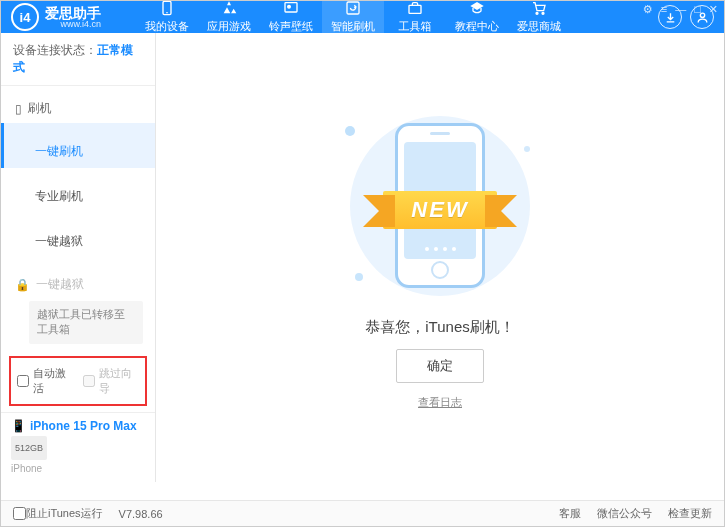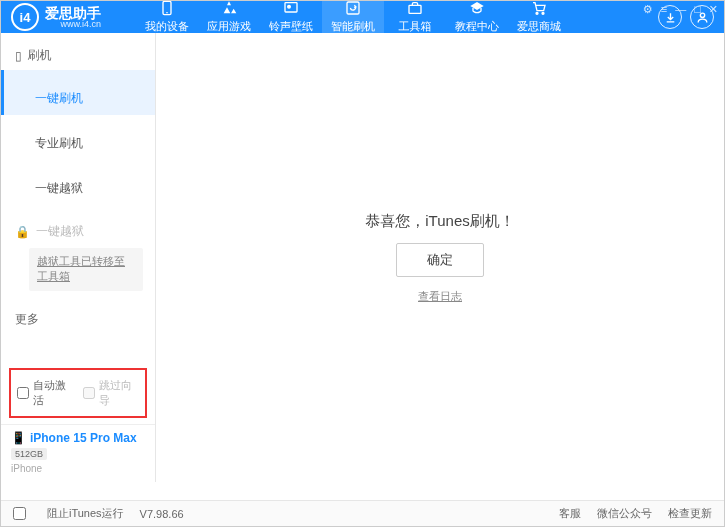--- a/index.html
+++ b/index.html
@@ -25,31 +25,31 @@
 .body { display: flex; height: calc(100% - 50px - 26px); }
 .sidebar { width: 155px; border-right: 1px solid #e6e6e6; font-size: 12px; color: #555; display: flex; flex-direction: column; }
 .device-status { padding: 9px 12px; border-bottom: 1px solid #eee; color: #666; }
 .device-status .mode { color: #1b8cff; font-weight: bold; }
 
 .sidebar-content { flex: 1; overflow: hidden; }
 .sidebar-section { padding: 8px 0 4px; }
 .section-header { display: flex; align-items: center; gap: 6px; padding: 6px 14px; color: #666; cursor: pointer; }
 .sidebar-item { padding: 20px 8px 8px 34px; cursor: pointer; color: #555; }
 .sidebar-item.active { background: #e9f3ff; color: #1b8cff; border-left: 3px solid #1b8cff; padding-left: 31px; }
-.sidebar-item.sub { background: #f5f5f5; color: #888; font-size: 11px; line-height: 1.4; margin: 2px 12px 2px 28px; padding: 6px 8px; border-radius: 2px; text-decoration: underline; }
+.sidebar-item.sub { background: #f5f5f5; color: #888; font-size: 11px; line-height: 1.4; margin: 2px 12px 2px 28px; padding: 6px 8px; border-radius: 2px; }
 .section-header.locked { color: #bbb; }
 
 .options-box { border: 2px solid #e33; margin: 6px 8px; padding: 8px 6px; display: flex; gap: 10px; align-items: center; }
 .options-box label { display: flex; align-items: center; gap: 4px; font-size: 11px; color: #666; cursor: pointer; }
 .options-box label.disabled { color: #bbb; }
 .options-box input { width: 12px; height: 12px; }
 
 .device-info { padding: 6px 10px 8px; border-top: 1px solid #eee; }
 .device-info .device-name { color: #1b8cff; font-size: 12px; font-weight: bold; display: flex; align-items: center; gap: 4px; }
-.device-info .storage { display: inline-block; background: #eee; color: #666; font-size: 9px; padding: 1px 4px; border-radius: 2px; margin-top: 3px; }
+.device-info .storage { display: inline-block; background: #eee; color: #666; font-size: 9px; padding: 7px 4px; border-radius: 2px; margin-top: 3px; }
 .device-info .device-type { color: #aaa; font-size: 10px; margin-top: 3px; }
 
 .content { flex: 1; position: relative; display: flex; flex-direction: column; align-items: center; justify-content: center; gap: 12px; }
 .illustration { position: relative; width: 230px; height: 200px; display: flex; align-items: center; justify-content: center; }
 .bg-circle { position: absolute; width: 180px; height: 180px; background: #eaf4fe; border-radius: 50%; }
 .dot { position: absolute; border-radius: 50%; }
 .d1 { width: 10px; height: 10px; background: #bfe0fb; top: 20px; left: 20px; }
 .d2 { width: 6px; height: 6px; background: #d3e9fc; top: 40px; right: 25px; }
 .d3 { width: 8px; height: 8px; background: #c8e5fc; bottom: 25px; left: 30px; }
 .phone { position: relative; width: 90px; height: 165px; background: #fff; border: 3px solid #9fcdf5; border-radius: 14px; z-index: 2; }
@@ -61,21 +61,21 @@
 .ribbon { position: absolute; z-index: 3; background: linear-gradient(180deg,#ffd84a,#ffbe2e); color: #fff; font-weight: bold; font-style: italic; font-size: 22px; letter-spacing: 2px; padding: 6px 28px; border-radius: 2px; top: 85px; text-shadow: 0 1px 0 rgba(0,0,0,0.15); }
 .ribbon::before, .ribbon::after { content: ""; position: absolute; top: 4px; width: 0; height: 0; border: 16px solid #f5a623; }
 .ribbon::before { left: -20px; border-left-color: transparent; }
 .ribbon::after { right: -20px; border-right-color: transparent; }
 
 .success-msg { font-size: 15px; color: #444; }
 .confirm-btn { border: 1px solid #ccc; background: #fff; padding: 7px 30px; font-size: 13px; color: #444; cursor: pointer; border-radius: 2px; }
 .view-log { font-size: 11px; color: #888; cursor: pointer; text-decoration: underline; }
 
 .footer { position: absolute; bottom: 0; left: 0; right: 0; height: 26px; border-top: 1px solid #e6e6e6; display: flex; align-items: center; padding: 0 12px; font-size: 11px; color: #666; gap: 16px; background: #fafafa; }
-.footer .left { display: flex; align-items: center; gap: 21px; }
+.footer .left { display: flex; align-items: center; gap: 0; }
 .footer .right { margin-left: auto; display: flex; gap: 16px; }
 .footer .right span { cursor: pointer; }
 </style>
 </head>
 <body>
 
 <div class="win-controls">
   <span>⚙</span>
   <span>≡</span>
   <span>—</span>
@@ -167,20 +167,23 @@
       <svg width="13" height="13" viewBox="0 0 24 24" fill="none" stroke="#fff" stroke-width="2.5">
           <circle cx="12" cy="8" r="4"></circle>
           <path d="M4 21c0-4 4-6 8-6s8 2 8 6"></path>
         </svg>
     </div>
   </div>
 </div>
 
 <div class="body">
   <div class="sidebar">
+    <div class="device-status">
+      <span>设备连接状态：</span><span class="mode">正常模式</span>
+    </div>
     <div class="sidebar-content">
       <div class="sidebar-section">
         <div class="section-header">
           <span>▯</span>
           <span>刷机</span>
         </div>
         <div class="sidebar-item active">一键刷机</div>
         <div class="sidebar-item">专业刷机</div>
         <div class="sidebar-item">一键越狱</div>
       </div>
@@ -213,20 +216,36 @@
       <div class="device-name">
         <span>📱</span>
         <span>iPhone 15 Pro Max</span>
       </div>
       <span class="storage">512GB</span>
       <div class="device-type">iPhone</div>
     </div>
   </div>
 
   <div class="content">
+    <div class="illustration">
+      <div class="bg-circle"></div>
+      <span class="dot d1"></span>
+        <span class="dot d2"></span>
+        <span class="dot d3"></span>
+      <div class="phone">
+        <div class="phone-screen"></div>
+        <div class="screen-dots">
+            <span></span>
+            <span></span>
+            <span></span>
+            <span></span>
+          </div>
+      </div>
+      <div class="ribbon">NEW</div>
+    </div>
     <div class="success-msg">恭喜您，iTunes刷机！</div>
     <button class="confirm-btn">确定</button>
     <span class="view-log">查看日志</span>
   </div>
 </div>
 
 <div class="footer">
   <label class="left">
     <input type="checkbox" style="">
     <span>阻止iTunes运行</span>

